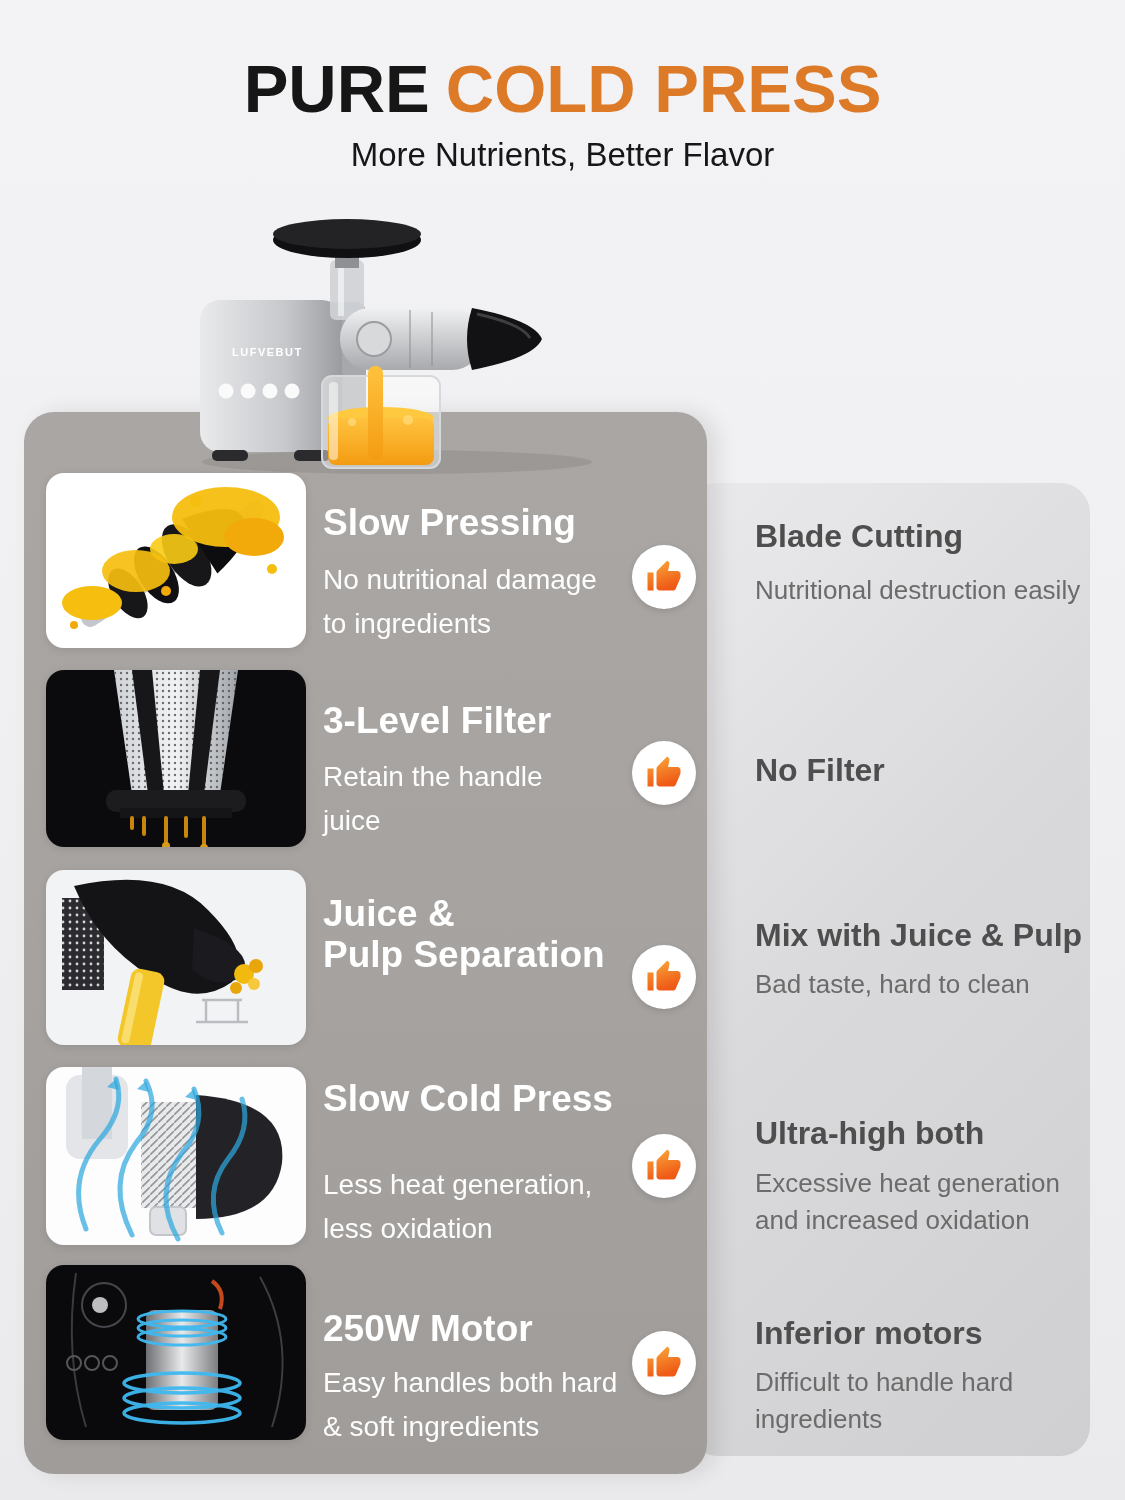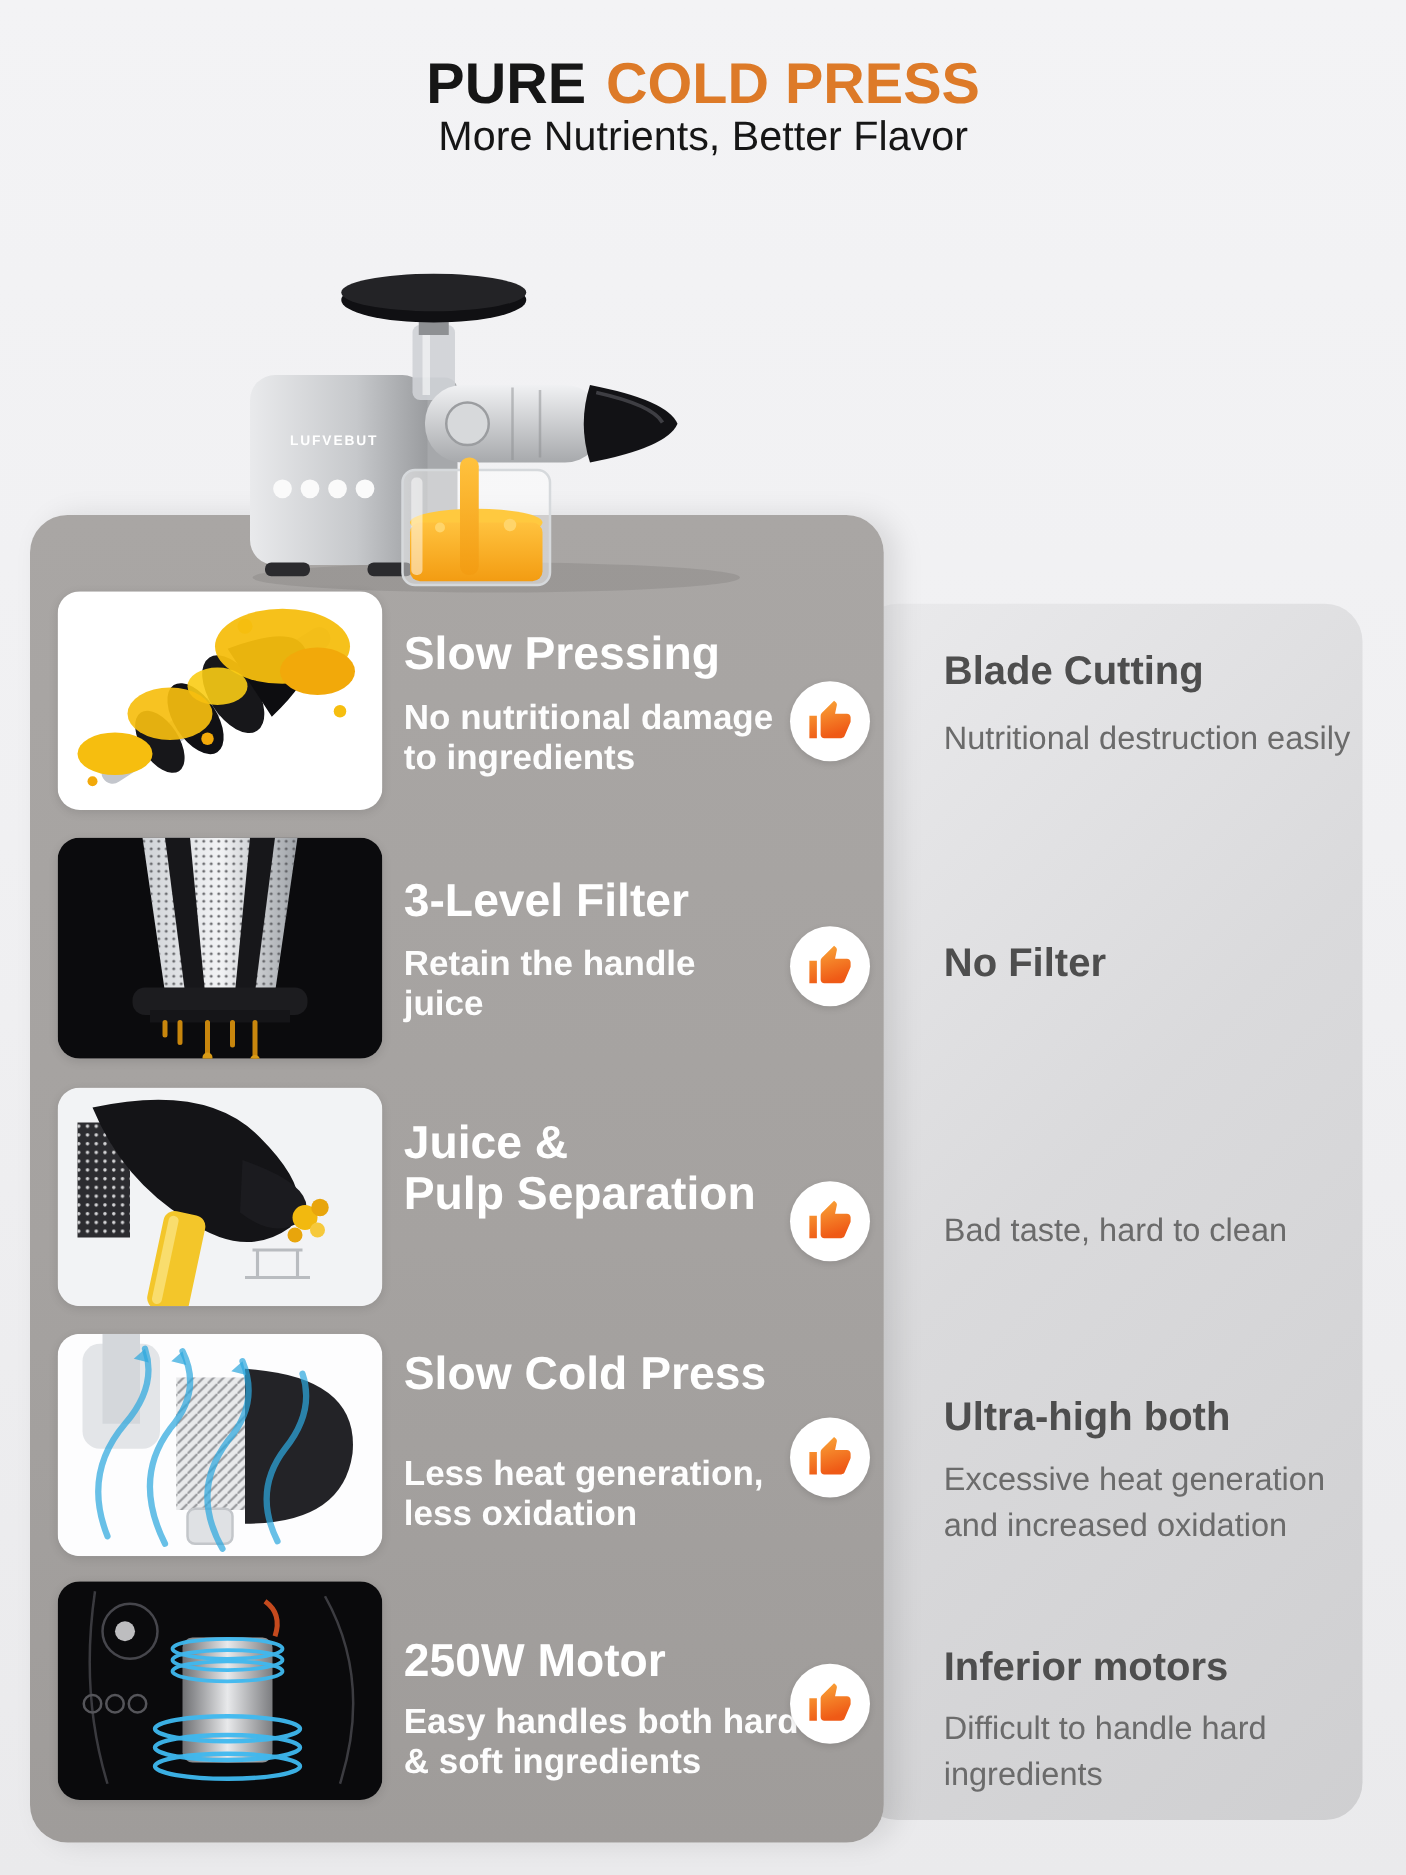--- a/index.html
+++ b/index.html
@@ -4,40 +4,40 @@
 <style>
   html,body{margin:0;padding:0;background:#e6e6e8;}
   .canvas{
     position:relative;width:1125px;height:1500px;margin:0 auto;overflow:hidden;
     background:linear-gradient(180deg,#f3f3f5 0%,#f0f0f2 45%,#eaeaec 100%);
     font-family:"Liberation Sans","DejaVu Sans",sans-serif;
   }
   .pre{white-space:pre-line;}
   
   .hdr{position:absolute;left:0;top:42px;width:100%;text-align:center;}
-  .hdr h1{margin:0;font-size:46px;font-weight:800;letter-spacing:0;color:#161616;line-height:1.05;}
+  .hdr h1{margin:12px;font-size:67px;font-weight:800;letter-spacing:0;color:#161616;line-height:1.05;}
   .hdr h1 .accent{margin-left:16px;}
   .hdr .sub{font-size:33px;font-weight:500;color:#161616;}
   
   .panel-left{
     position:absolute;left:24px;top:412px;width:683px;height:1062px;border-radius:30px;
     background:linear-gradient(180deg,#a9a6a4 0%,#a5a2a0 55%,#9f9c9a 100%);
     box-shadow:10px 0 22px rgba(0,0,0,.10);z-index:2;
   }
   .panel-right{
     position:absolute;left:688px;top:483px;width:402px;height:973px;border-radius:30px;
     background:linear-gradient(135deg,#eaeaec 0%,#dadadc 45%,#cfcfd1 100%);z-index:1;
   }
   
   .hero{position:absolute;left:172px;top:208px;width:510px;height:272px;z-index:3;}
   
   .thumb{position:absolute;left:46px;width:260px;border-radius:18px;overflow:hidden;z-index:4;box-shadow:0 2px 8px rgba(0,0,0,.10);}
   .thumb svg{display:block;width:100%;height:100%;}
   .ftitle{position:absolute;left:323px;width:330px;z-index:4;color:#fff;font-size:37px;font-weight:700;line-height:41px;}
-  .fdesc{position:absolute;left:323px;width:322px;z-index:4;color:#fdfdfd;font-size:28px;font-weight:700;line-height:32px;}
+  .fdesc{position:absolute;left:323px;width:322px;z-index:4;color:#fdfdfd;font-size:28px;font-weight:400;line-height:44px;}
   .fdesc.tight{font-size:27px;letter-spacing:-0.8px;white-space:nowrap;width:340px;}
   .badge{position:absolute;left:632px;width:64px;height:64px;border-radius:50%;background:#fff;z-index:5;
     display:flex;align-items:center;justify-content:center;box-shadow:0 2px 6px rgba(0,0,0,.12);}
   .badge svg{width:36px;height:36px;}
   
   .dtitle{position:absolute;left:755px;width:330px;z-index:4;color:#4e4e4e;font-size:32px;font-weight:700;line-height:36px;}
   .ddesc{position:absolute;left:755px;width:330px;z-index:4;color:#6b6b6b;font-size:26px;font-weight:400;line-height:37px;}
 </style>
 </head>
 <body>
@@ -277,20 +277,21 @@
     <svg viewBox="0 0 24 24">
         <path fill="url(#thumbGrad)" d="M1 21h4V9H1v12zM23 10c0-1.1-.9-2-2-2h-6.31l.95-4.57.03-.32c0-.41-.17-.79-.44-1.06L14.17 1 7.58 7.59C7.22 7.95 7 8.45 7 9v10c0 1.1.9 2 2 2h9c.83 0 1.54-.5 1.84-1.22l3.02-7.05c.09-.23.14-.47.14-.73v-2z"></path>
       </svg>
   </div>
 
   <div class="dtitle" style="top:518px">Blade Cutting</div>
   <div class="ddesc pre" style="top:572px">Nutritional destruction easily</div>
 
   <div class="dtitle" style="top:752px">No Filter</div>
 
+  <div class="dtitle" style="top:917px">Mix with Juice &amp; Pulp</div>
   <div class="ddesc pre" style="top:966px">Bad taste, hard to clean</div>
 
   <div class="dtitle" style="top:1115px">Ultra-high both</div>
   <div class="ddesc pre" style="top:1165px">Excessive heat generation
 and increased oxidation</div>
 
   <div class="dtitle" style="top:1315px">Inferior motors</div>
   <div class="ddesc pre" style="top:1364px">Difficult to handle hard
 ingredients</div>
 

